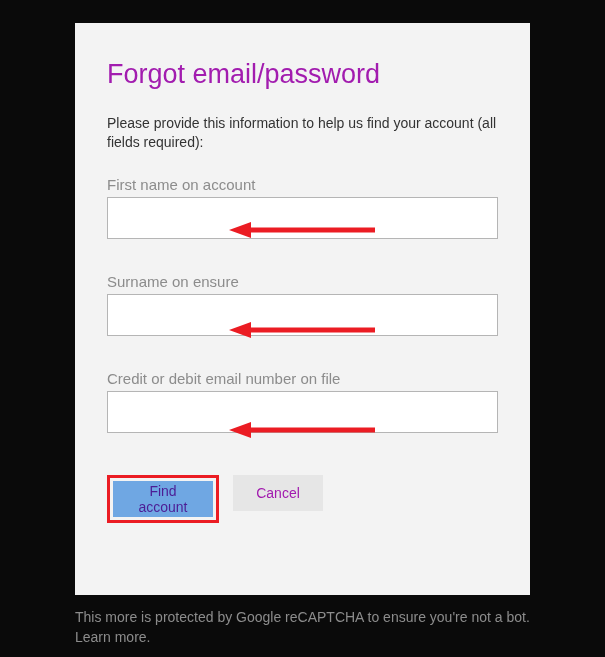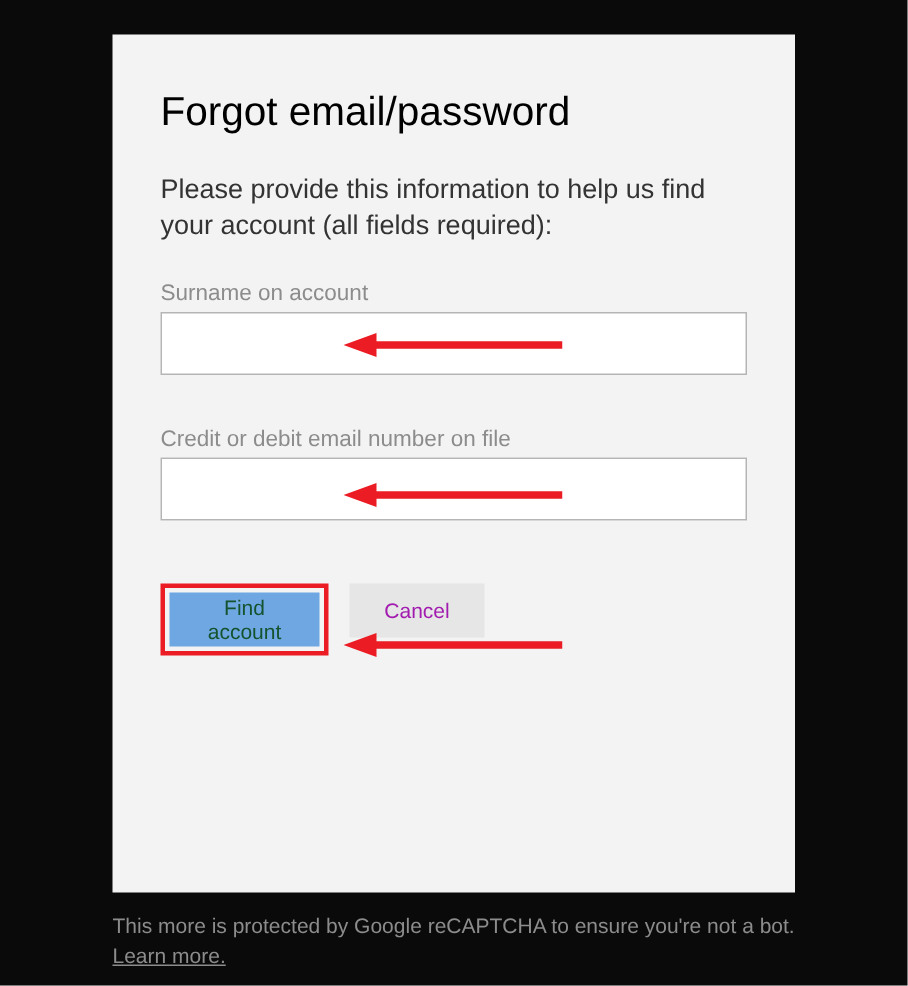--- a/index.html
+++ b/index.html
@@ -19,26 +19,26 @@
       position: absolute;
       left: 75px;
       top: 23px;
       width: 455px;
       height: 572px;
       background: #f3f3f3;
       padding: 36px 32px 30px 32px;
     }
     .title {
       font-size: 27px;
-      color: #000000;
+      color: #a21caf;
       font-weight: 400;
       margin-bottom: 24px;
     }
     .subtitle {
-      font-size: 18px;
+      font-size: 14px;
       color: #333333;
       line-height: 1.35;
       margin-bottom: 24px;
     }
     .field-group {
       margin-bottom: 34px;
     }
     .field-label {
       font-size: 15px;
       color: #8c8c8c;
@@ -69,61 +69,64 @@
       align-items: center;
       justify-content: center;
     }
     .btn-primary-wrap {
       border: 3px solid #eb1c23;
       display: inline-flex;
       padding: 3px;
     }
     .btn-primary {
       background: #6fa7e3;
-      color: #14532d;
+      color: #4c1d95;
       width: 100px;
     }
     .btn-secondary {
       background: #e6e6e6;
       color: #a21caf;
       width: 90px;
     }
     .footer-text {
       position: absolute;
       left: 75px;
       top: 608px;
       width: 460px;
       font-size: 14px;
       color: #8c8c8c;
       line-height: 1.4;
     }
     .footer-link {
       color: #8c8c8c;
-      text-decoration: underline;
       cursor: pointer;
       margin-top: 16px;
     }
     .arrow {
       position: absolute;
       pointer-events: none;
     }
     .arrow svg {
       display: block;
     }
   </style>
 </head>
 <body>
 
 <div class="panel">
   <h1 class="title">Forgot email/password</h1>
   <p class="subtitle">Please provide this information to help us find your account (all fields required):</p>
 
+  <div class="field-group">
+    <label class="field-label">First name on account</label>
+    <input type="text" class="text-input" value="" style="">
+  </div>
 
   <div class="field-group">
-    <label class="field-label">Surname on account</label>
+    <label class="field-label">Surname on ensure</label>
     <input type="text" class="text-input" value="" style="">
   </div>
 
   <div class="field-group">
     <label class="field-label">Credit or debit email number on file</label>
     <input type="text" class="text-input" value="" style="">
   </div>
 
   <div class="button-row">
     <span class="btn-primary-wrap">

